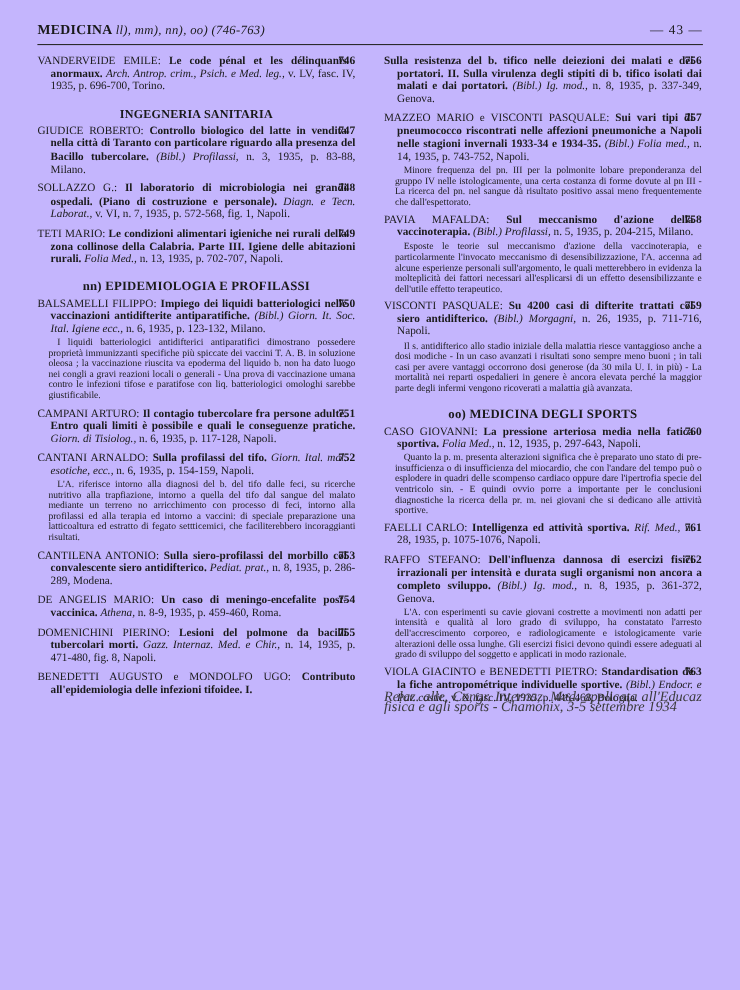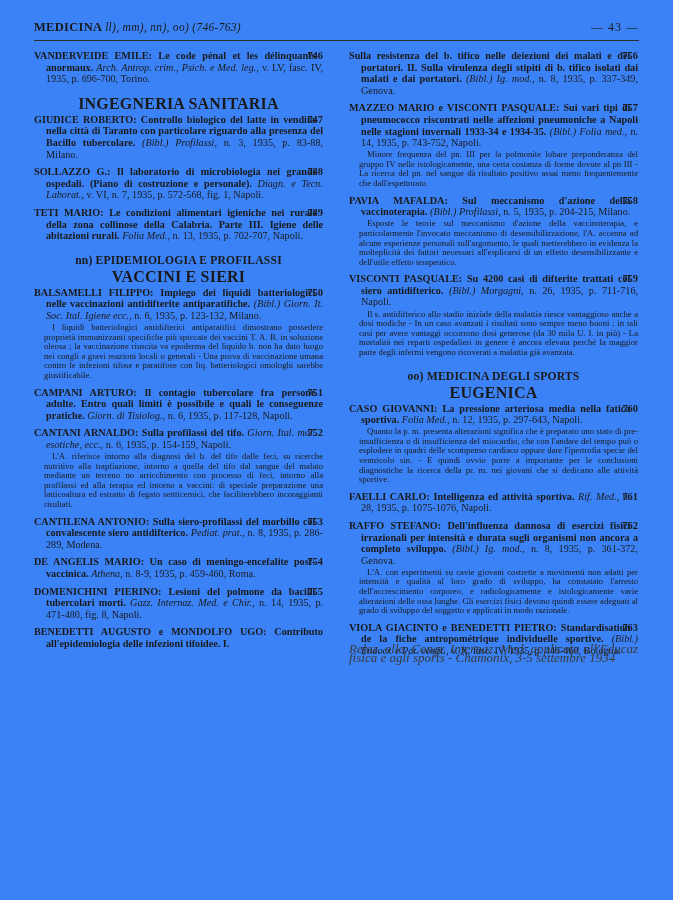--- a/index.html
+++ b/index.html
@@ -8,21 +8,21 @@
     background:#efeae1;
     font-family:"Liberation Serif", serif;
     color:#1a1a1a;
     position:relative;
     overflow:hidden;
   }
   .page{
     position:absolute;
     left:0;top:0;
     width:673px;height:900px;
-    background:#3b82f6;
+    background:#c4b5fd;
   }
   .header{
     position:absolute;
     left:34px;top:20px;right:34px;
     height:20px;
     display:flex;
     align-items:baseline;
     justify-content:space-between;
     font-size:12.5px;
   }
@@ -57,21 +57,21 @@
     width:289px;
     font-size:10.2px;
     line-height:11.6px;
     text-align:justify;
   }
   .entry{
     margin-bottom:6px;
     position:relative;
   }
   .entry .au{
-    font-weight:bold;
+    font-weight:normal;
     font-variant:normal;
   }
   .entry .ti{
     font-weight:bold;
   }
   .entry .it{
     font-style:italic;
   }
   .entry .body{
     text-indent:0;
@@ -95,21 +95,21 @@
   .sechead{
     text-align:center;
     font-weight:bold;
     font-size:11.6px;
     line-height:14px;
     margin:12px 0 3px 0;
     letter-spacing:.2px;
   }
   .sechead .sub{
     display:block;
-    font-size:16px;
+    font-size:11px;
     margin-top:2px;
   }
   .footnote{
     position:absolute;
     left:0;right:0;bottom:0;
     font-size:13px;
     line-height:8.6px;
     font-style:italic;
     color:#3a3a3a;
   }
@@ -174,21 +174,20 @@
           <span class="num">749</span>
           <span class="au">TETI MARIO:</span>
           <span class="ti">Le condizioni alimentari igieniche nei rurali della zona collinose della Calabria. Parte III. Igiene delle abitazioni rurali.</span>
           <span class="it">Folia Med.,</span>
           <span>n. 13, 1935, p. 702-707, Napoli.</span>
         </div>
       </div>
 
       <div class="sechead">
         <span>nn) EPIDEMIOLOGIA E PROFILASSI</span>
-        <span class="sub">VACCINI E SIERI</span>
       </div>
 
       <div class="entry clearfix">
         <div class="body">
           <span class="num">750</span>
           <span class="au">BALSAMELLI FILIPPO:</span>
           <span class="ti">Impiego dei liquidi batteriologici nelle vaccinazioni antidifterite antiparatifiche.</span>
           <span class="it">(Bibl.) Giorn. It. Soc. Ital. Igiene ecc.,</span>
           <span>n. 6, 1935, p. 123-132, Milano.</span>
         </div>
@@ -294,21 +293,20 @@
           <span class="au">VISCONTI PASQUALE:</span>
           <span class="ti">Su 4200 casi di difterite trattati col siero antidifterico.</span>
           <span class="it">(Bibl.) Morgagni,</span>
           <span>n. 26, 1935, p. 711-716, Napoli.</span>
         </div>
         <div class="annot">Il s. antidifterico allo stadio iniziale della malattia riesce vantaggioso anche a dosi modiche - In un caso avanzati i risultati sono sempre meno buoni ; in tali casi per avere vantaggi occorrono dosi generose (da 30 mila U. I. in più) - La mortalità nei reparti ospedalieri in genere è ancora elevata perché la maggior parte degli infermi vengono ricoverati a malattia già avanzata.</div>
       </div>
 
       <div class="sechead">
         <span>oo) MEDICINA DEGLI SPORTS</span>
-        <span class="sub">EUGENICA</span>
       </div>
 
       <div class="entry clearfix">
         <div class="body">
           <span class="num">760</span>
           <span class="au">CASO GIOVANNI:</span>
           <span class="ti">La pressione arteriosa media nella fatica sportiva.</span>
           <span class="it">Folia Med.,</span>
           <span>n. 12, 1935, p. 297-643, Napoli.</span>
         </div>

